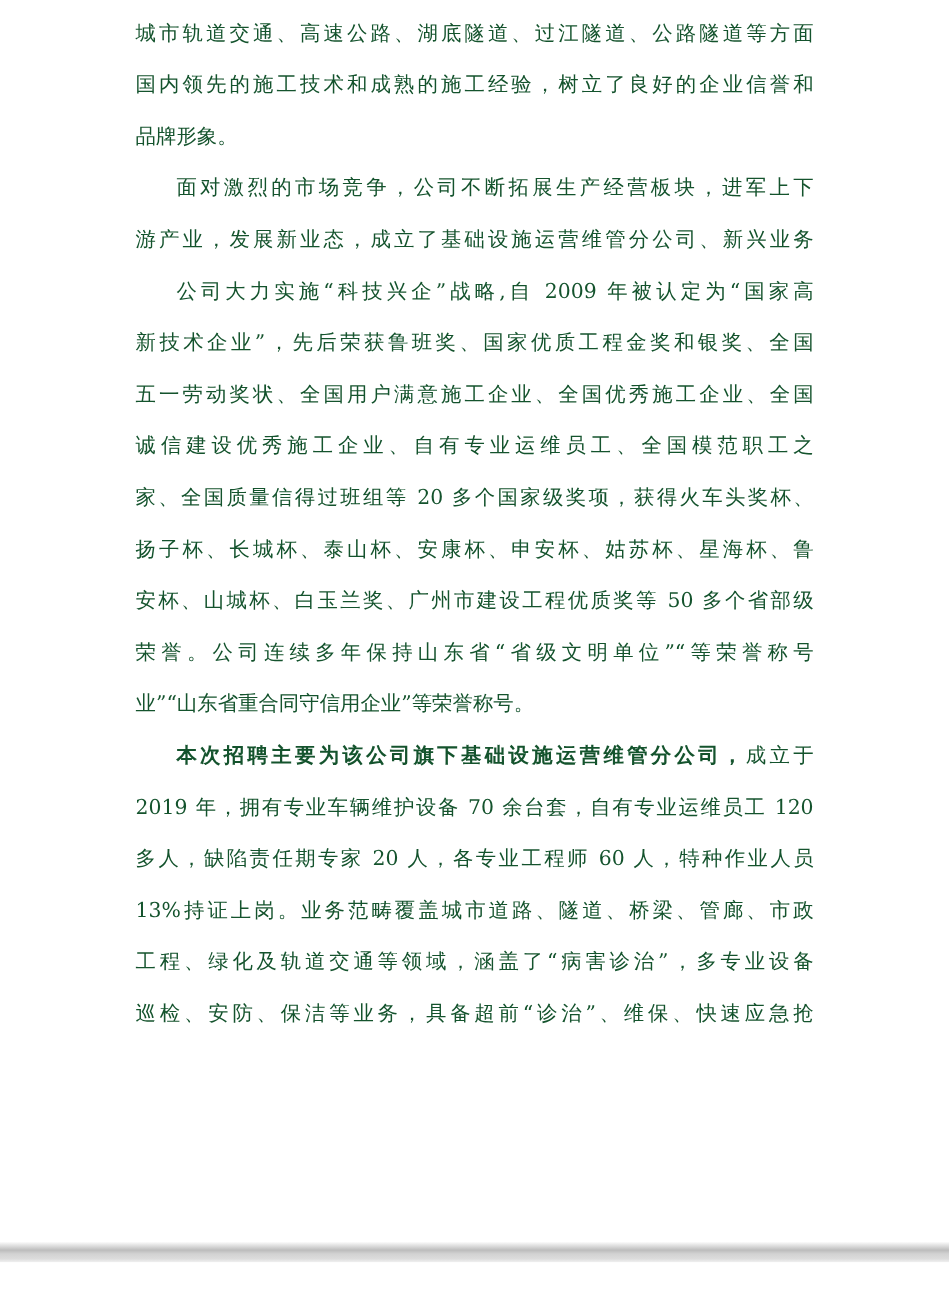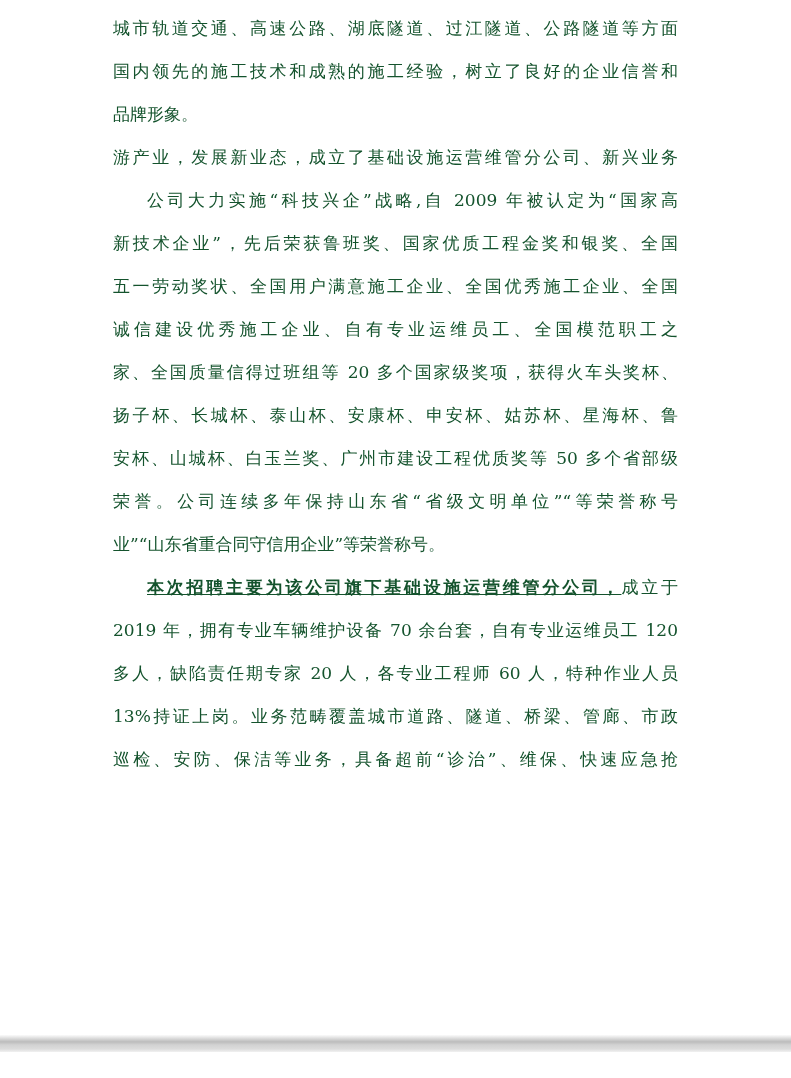--- a/index.html
+++ b/index.html
@@ -46,57 +46,58 @@
   }
   .line.end {
     text-align: center;
     text-align-last: left;
   }
   .line.indent {
     padding-left: 2em;
   }
   .line b {
     font-weight: bold;
-    text-decoration: underline;
   }
 </style>
 </head>
 <body>
 
 <div class="viewer">
 
   <div class="page page-1">
 
     <div>
       <div class="line j">城市轨道交通、高速公路、湖底隧道、过江隧道、公路隧道等方面</div>
       <div class="line j">国内领先的施工技术和成熟的施工经验，树立了良好的企业信誉和</div>
       <div class="line end">品牌形象。</div>
     </div>
 
     <div>
+      <div class="line j indent">面对激烈的市场竞争，公司不断拓展生产经营板块，进军上下</div>
       <div class="line j">游产业，发展新业态，成立了基础设施运营维管分公司、新兴业务</div>
     </div>
 
     <div>
       <div class="line j indent">公司大力实施“科技兴企”战略,自 2009 年被认定为“国家高</div>
       <div class="line j">新技术企业”，先后荣获鲁班奖、国家优质工程金奖和银奖、全国</div>
       <div class="line j">五一劳动奖状、全国用户满意施工企业、全国优秀施工企业、全国</div>
       <div class="line j">诚信建设优秀施工企业、自有专业运维员工、全国模范职工之</div>
       <div class="line j">家、全国质量信得过班组等 20 多个国家级奖项，获得火车头奖杯、</div>
       <div class="line j">扬子杯、长城杯、泰山杯、安康杯、申安杯、姑苏杯、星海杯、鲁</div>
       <div class="line j">安杯、山城杯、白玉兰奖、广州市建设工程优质奖等 50 多个省部级</div>
       <div class="line j">荣誉。公司连续多年保持山东省“省级文明单位”“等荣誉称号</div>
       <div class="line end">业”“山东省重合同守信用企业”等荣誉称号。</div>
     </div>
 
     <div>
       <div class="line j indent"><b>本次招聘主要为该公司旗下基础设施运营维管分公司，</b><span>成立于</span></div>
       <div class="line j">2019 年，拥有专业车辆维护设备 70 余台套，自有专业运维员工 120</div>
       <div class="line j">多人，缺陷责任期专家 20 人，各专业工程师 60 人，特种作业人员</div>
       <div class="line j">13%持证上岗。业务范畴覆盖城市道路、隧道、桥梁、管廊、市政</div>
+      <div class="line j">工程、绿化及轨道交通等领域，涵盖了“病害诊治”，多专业设备</div>
       <div class="line j">巡检、安防、保洁等业务，具备超前“诊治”、维保、快速应急抢</div>
     </div>
 
   </div>
 
   <div class="page-separator"></div>
 
   <div class="page page-2"></div>
 
 </div>

